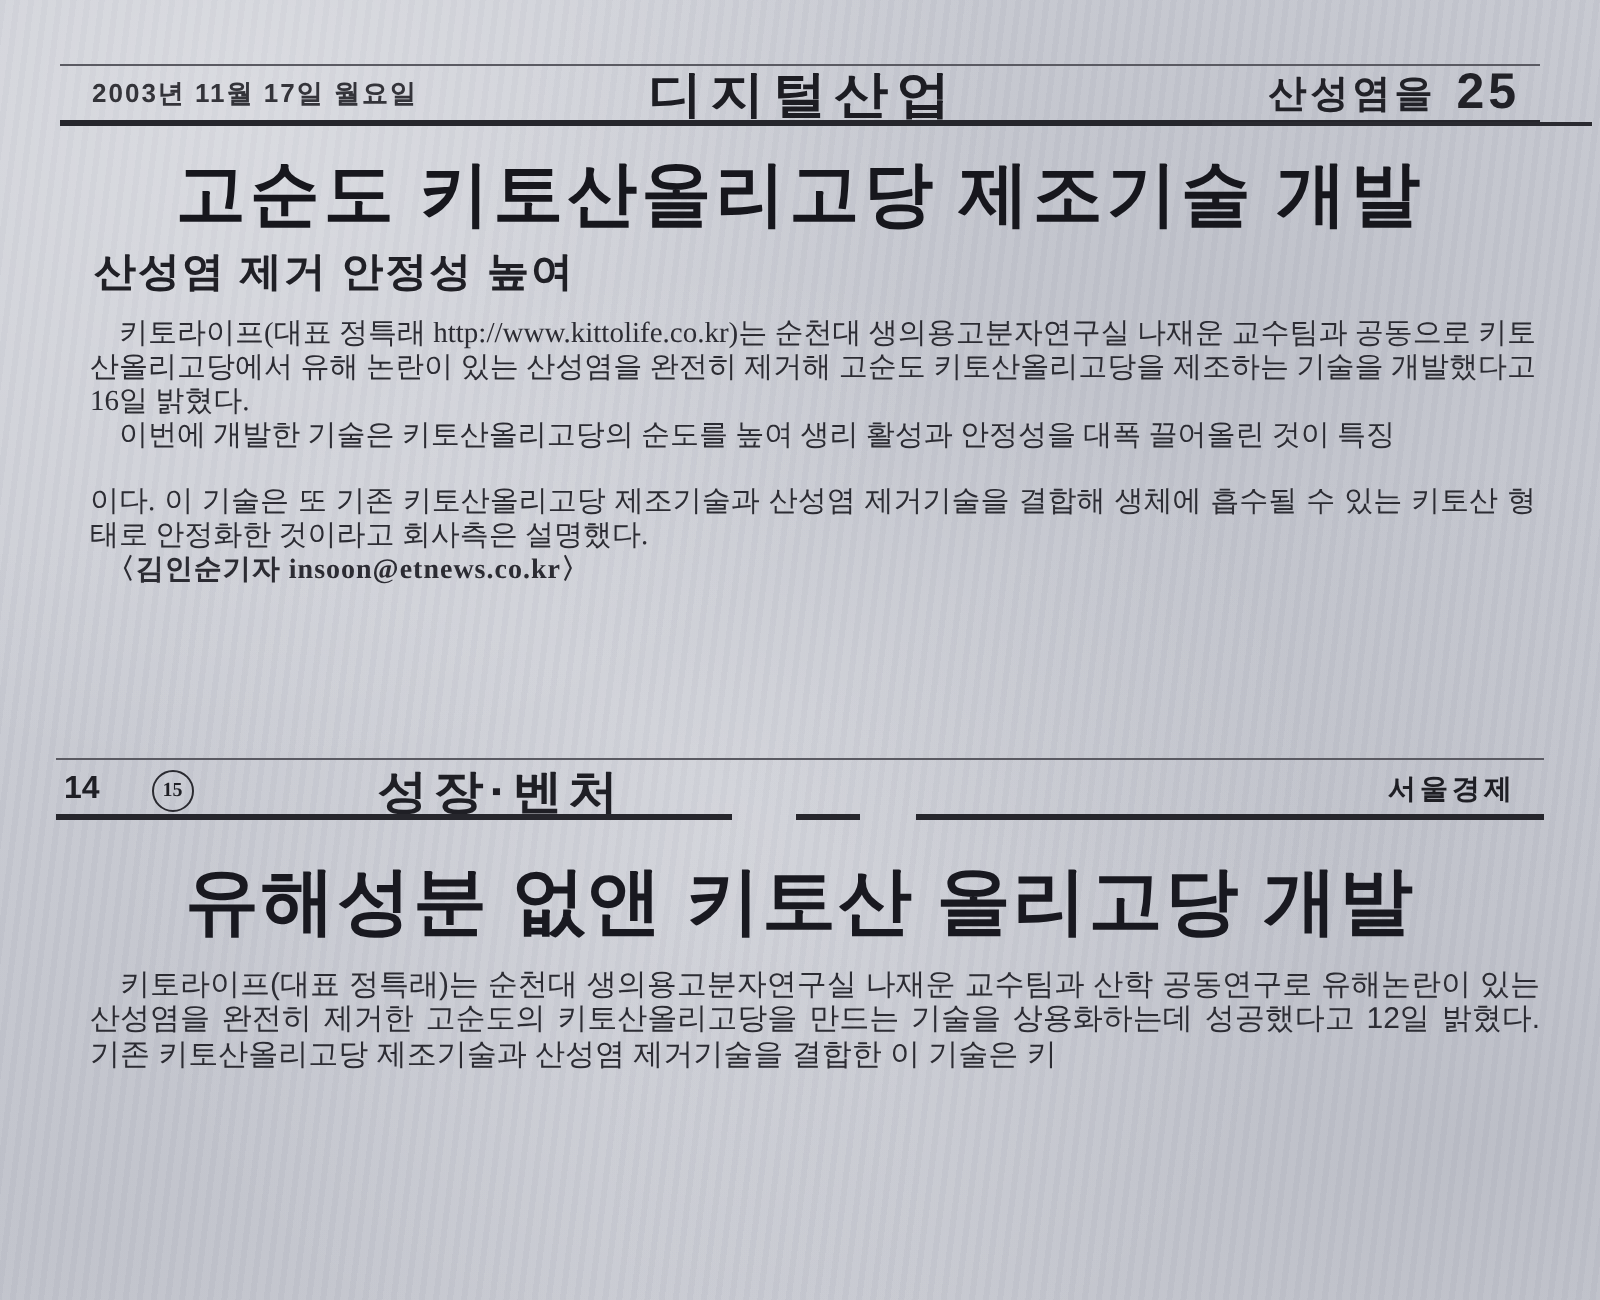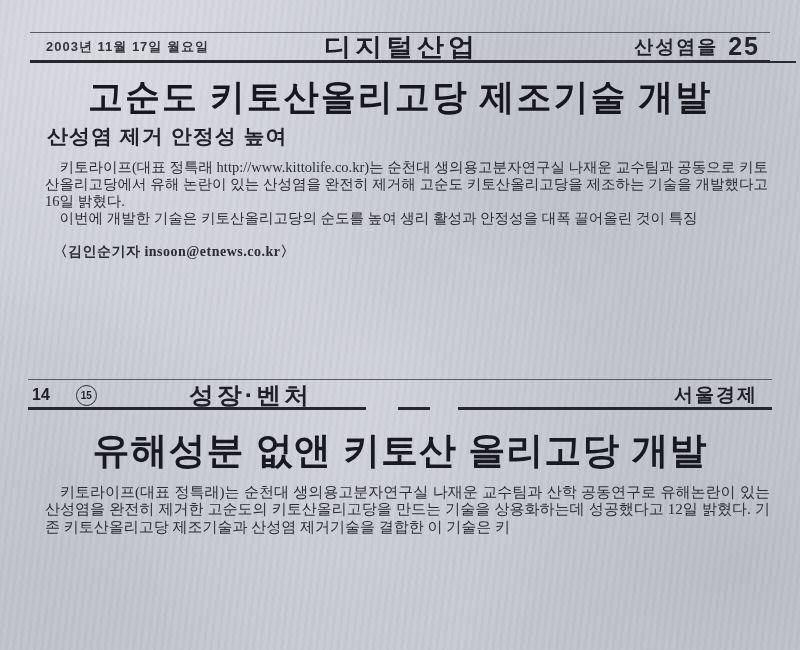--- a/index.html
+++ b/index.html
@@ -53,38 +53,38 @@
     position:absolute;left:28px;top:379px;width:744px;height:30px;
     border-top:1px solid #5a5a62;
     display:flex;align-items:center;
     font-family:"Liberation Sans","DejaVu Sans",sans-serif;color:#1f1f25;
   }
   .a2-pageno{font-size:16px;font-weight:bold;padding-left:4px;}
   .a2-date{font-size:17px;font-weight:bold;letter-spacing:3px;margin-left:55px;}
   .edition-badge{
     display:inline-flex;align-items:center;justify-content:center;
     width:19px;height:19px;border:1.5px solid #2a2a30;border-radius:50%;
-    font-size:10px;font-weight:bold;margin-left:26px;
+    font-size:10px;font-weight:bold;margin-left:26px;font-family:Liberation Serif, serif;
   }
   .a2-section{font-size:25px;font-weight:bold;letter-spacing:3px;margin-left:92px;transform:scaleY(.92);}
-  .a2-paper{font-size:19px;font-weight:bold;letter-spacing:2px;margin-left:auto;margin-right:14px;}
+  .a2-paper{font-size:14px;font-weight:bold;letter-spacing:2px;margin-left:auto;margin-right:14px;}
   .a2-rule{position:absolute;top:407px;height:3px;background:#26262c;}
   .a2-rule.left{left:28px;width:338px;}
   .a2-rule.mid{left:398px;width:32px;}
   .a2-rule.right{left:458px;width:314px;}
   
   .a2-headline{
     position:absolute;left:40px;top:426px;width:720px;text-align:center;
     font-family:"Liberation Sans","DejaVu Sans",sans-serif;
     font-size:37px;font-weight:bold;letter-spacing:1px;color:#191920;transform:scaleY(1.0);
   }
   .a2-cols{
     position:absolute;left:45px;top:484px;width:725px;
     display:flex;gap:4px;
-    font-family:Liberation Serif, serif;
+    font-family:Liberation Sans, sans-serif;
     font-size:15px;line-height:17.3px;text-align:justify;color:#2c2c33;
   }
   .a2-col{flex:1;}
   .a2-cols p{margin:0;}
   .a2-byline{font-weight:bold;margin-left:34px;}
   .a2-byline-email{font-weight:bold;font-size:13.5px;letter-spacing:.5px;}
 </style>
 </head>
 <body>
 
@@ -102,20 +102,21 @@
 
   <div class="a1-headline">고순도 키토산올리고당 제조기술 개발</div>
 
   <div class="a1-cols">
     <div class="a1-col">
       <div class="a1-subhead">산성염 제거 안정성 높여</div>
       <p class="indent">키토라이프(대표 정특래 http://www.kittolife.co.kr)는 순천대 생의용고분자연구실 나재운 교수팀과 공동으로 키토산올리고당에서 유해 논란이 있는 산성염을 완전히 제거해 고순도 키토산올리고당을 제조하는 기술을 개발했다고 16일 밝혔다.</p>
       <p class="indent">이번에 개발한 기술은 키토산올리고당의 순도를 높여 생리 활성과 안정성을 대폭 끌어올린 것이 특징</p>
     </div>
     <div class="a1-col">
+      <p>이다. 이 기술은 또 기존 키토산올리고당 제조기술과 산성염 제거기술을 결합해 생체에 흡수될 수 있는 키토산 형태로 안정화한 것이라고 회사측은 설명했다.</p>
       <p class="a1-byline">〈김인순기자 insoon@etnews.co.kr〉</p>
     </div>
   </div>
 
   <div class="a2-header">
     <span class="a2-pageno">14</span>
     <span class="edition-badge">15</span>
     <span class="a2-section">성장·벤처</span>
     <span class="a2-paper">서울경제</span>
   </div>

